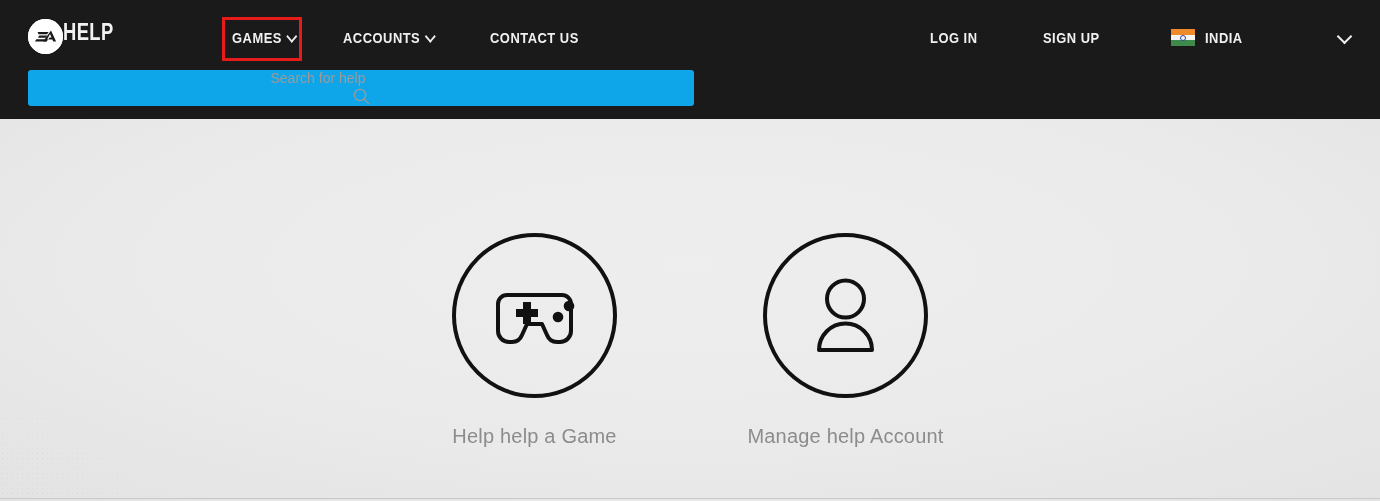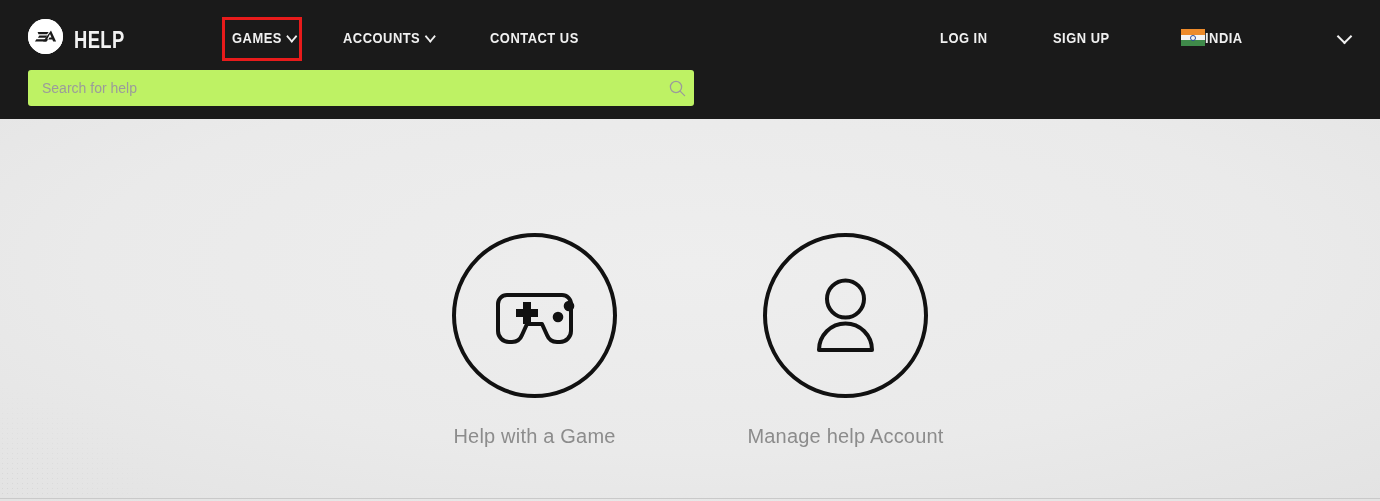--- a/index.html
+++ b/index.html
@@ -34,22 +34,21 @@
     width: 1380px;
     height: 70px;
   }
 
   
   .brand {
     position: absolute;
     left: 28px;
     top: 19px;
     display: flex;
-    align-items: flex-end;
-    gap: 11px;
+    align-items: flex-start;
   }
   .ea-logo {
     width: 35px;
     height: 35px;
     border-radius: 50%;
     background: #ffffff;
     display: flex;
     align-items: center;
     justify-content: center;
   }
@@ -117,20 +116,21 @@
     white-space: nowrap;
     padding-left: 24px;
   }
   .nav-right .nav-item { transform: scaleX(0.86); }
   #nav-login { margin-right: 58px; }
   #nav-signup { margin-right: 62px; }
 
   .region {
     display: inline-flex;
     align-items: flex-end;
+    gap: 10px;
     margin-right: 88px;
     cursor: pointer;
   }
   .flag {
     width: 24px;
     height: 17px;
     position: relative;
     display: block;
     background: linear-gradient(to bottom,
       #ed8b2b 0%, #ed8b2b 33.3%,
@@ -181,24 +181,25 @@
     pointer-events: none;
   }
 
   
   .search-wrap {
     position: absolute;
     left: 28px;
     top: 70px;
     width: 666px;
     height: 36px;
-    background: #bef264;
+    background: #0ea5e9;
     border-radius: 3px;
     display: flex;
     align-items: center;
+    flex-direction: column;
   }
   .search-input {
     flex: 1;
     border: 0;
     outline: 0;
     background: transparent;
     font-family: "Liberation Sans", sans-serif;
     font-size: 14px;
     color: #4a4a4a;
     padding: 0 14px;
@@ -349,21 +350,21 @@
       <div class="tile">
         <span class="tile-icon">
           <svg width="167" height="167" viewBox="0 0 167 167" aria-hidden="true">
             <circle cx="83.5" cy="83.5" r="80.5" fill="none" stroke="#111111" stroke-width="4"></circle>
             <path d="M47 72 a9 9 0 0 1 9 -9 h55 a9 9 0 0 1 9 9 v27 a11 11 0 0 1 -11 11 h-3 a11 11 0 0 1 -10 -7 l-5 -11 h-15 l-5 11 a11 11 0 0 1 -10 7 h-3 a11 11 0 0 1 -11 -11 z" fill="none" stroke="#111111" stroke-width="4" stroke-linejoin="round"></path>
             <path d="M65 77 h7 v-7 h8 v7 h7 v8 h-7 v7 h-8 v-7 h-7 z" fill="#111111"></path>
             <circle cx="107" cy="85" r="5.3" fill="#111111"></circle>
             <circle cx="118" cy="74" r="5.3" fill="#111111"></circle>
           </svg>
         </span>
-        <span class="tile-label">Help with a Game</span>
+        <span class="tile-label">Help help a Game</span>
       </div>
 
       <div class="tile">
         <span class="tile-icon">
           <svg width="167" height="167" viewBox="0 0 167 167" aria-hidden="true">
             <circle cx="83.5" cy="83.5" r="80.5" fill="none" stroke="#111111" stroke-width="4"></circle>
             <circle cx="83.5" cy="67" r="18.5" fill="none" stroke="#111111" stroke-width="4"></circle>
             <path d="M57 118 a26.5 26.5 0 0 1 53 0 z" fill="none" stroke="#111111" stroke-width="4" stroke-linejoin="round"></path>
           </svg>
         </span>

